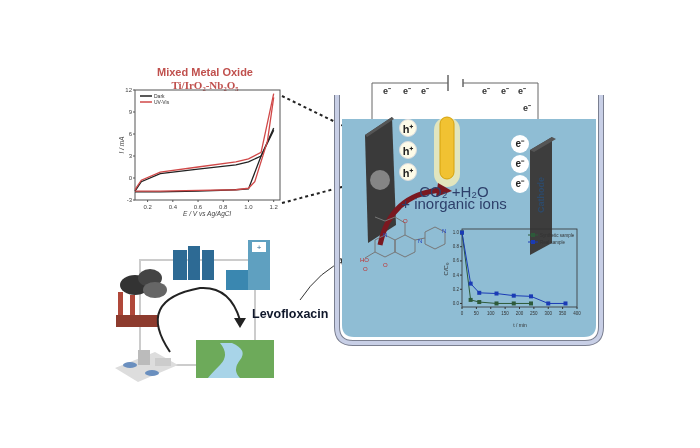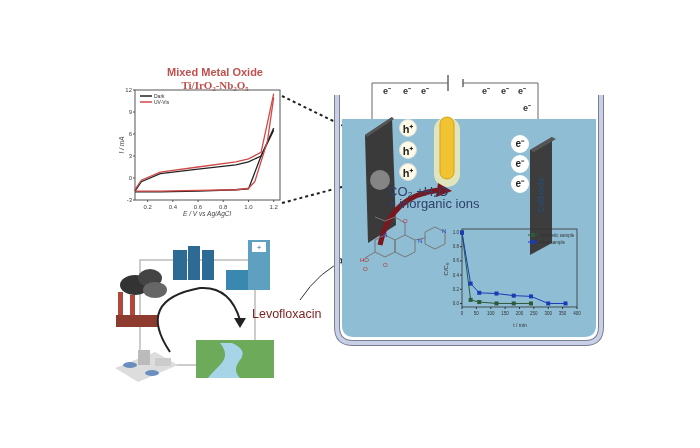--- a/index.html
+++ b/index.html
@@ -1,26 +1,26 @@
 <!DOCTYPE html>
 <html><head>
 <meta charset="utf-8">
 <style>
   html,body{margin:0;padding:0;background:#ffffff;}
   body{width:700px;height:448px;position:relative;overflow:hidden;font-family:"Liberation Sans",sans-serif;}
   .abs{position:absolute;}
-  .cv-title{left:130px;width:170px;text-align:center;color:#c0504d;font-weight:bold;font-size:11px;line-height:13px;}
+  .cv-title{left:120px;width:170px;text-align:center;color:#c0504d;font-weight:bold;font-size:11px;line-height:13px;}
   .cv-title.t1{top:66px;}
   .cv-title.t2{top:79px;font-family:Liberation Serif, serif;}
   svg text{font-family:"Liberation Sans",sans-serif;}
-  .levo{left:252px;top:307px;font-size:12.5px;font-weight:normal;color:#7f1d1d;}
+  .levo{left:252px;top:307px;font-size:12.5px;font-weight:bold;color:#0f172a;}
   .hole{width:18px;height:18px;border-radius:50%;background:#fdfbe8;border:1px solid #ddd;text-align:center;font-size:11px;line-height:18px;font-weight:bold;color:#222;box-sizing:border-box;}
   .elec{width:18px;height:18px;border-radius:50%;background:#ffffff;text-align:center;font-size:10px;line-height:18px;font-weight:bold;color:#222;}
   .ewire{font-size:9px;font-weight:bold;color:#333;}
-  .products{left:388px;top:186px;width:110px;font-size:13px;color:#2d3f6a;line-height:12px;}
+  .products{left:399px;top:186px;width:110px;text-align:center;font-size:15px;color:#2d3f6a;line-height:12px;}
 </style>
 </head>
 <body>
 
 <div class="abs cv-title t1">Mixed Metal Oxide</div>
 <div class="abs cv-title t2">Ti/IrO₂-Nb₂O₅</div>
 
 <svg class="abs" style="left:118px;top:88px" width="175" height="135">
   <rect x="17" y="2" width="145" height="110" fill="none" stroke="#555" stroke-width="1"></rect>
   <g id="cv-ticks">

